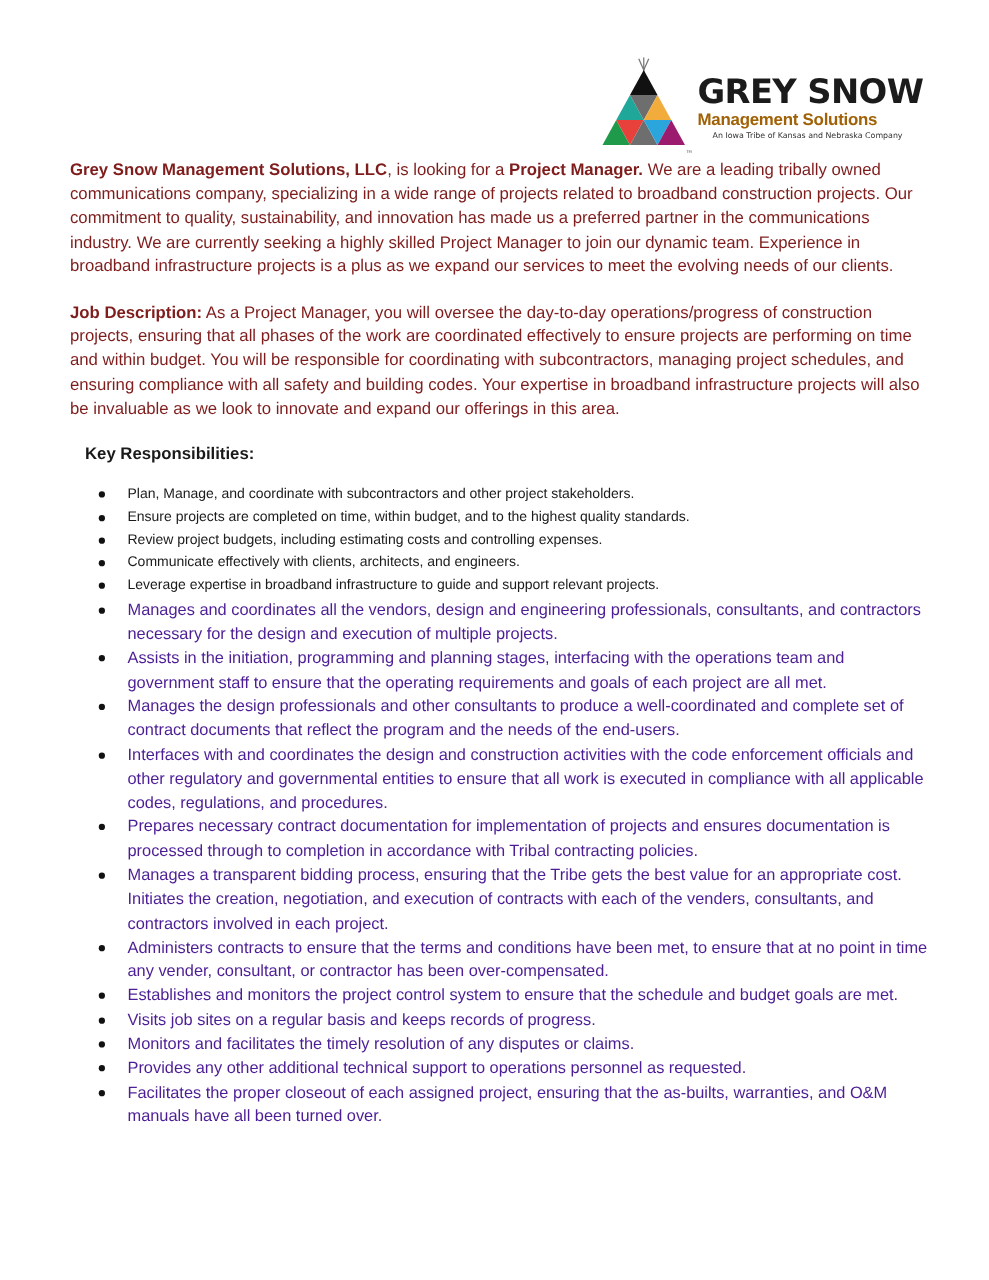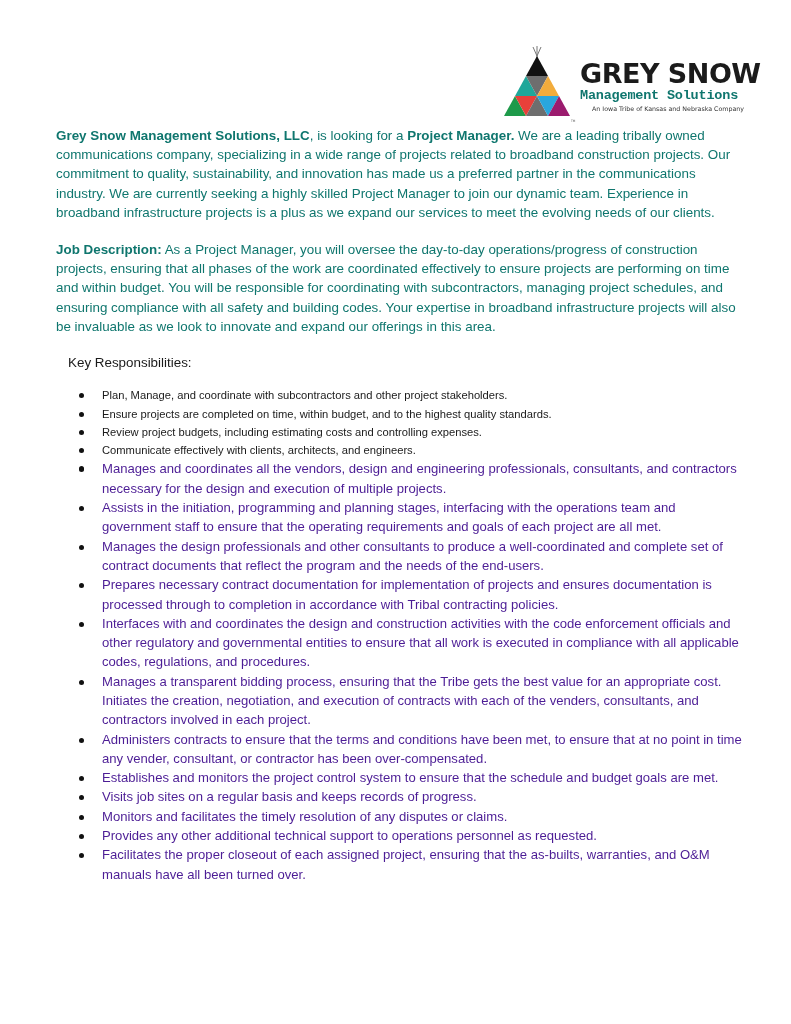--- a/index.html
+++ b/index.html
@@ -16,21 +16,21 @@
       color: #1a1a1a;
     }
     .page {
       position: absolute;
       left: 0; top: 0;
       width: 791px; height: 1024px;
     }
     
     .logo {
       position: absolute;
-      left: 496px;
+      left: 474px;
       top: 44px;
       width: 270px;
       height: 82px;
     }
     .logo svg.teepee {
       position: absolute;
       left: 0;
       top: 0;
       width: 82px;
       height: 82px;
@@ -44,25 +44,25 @@
     .logo .brand-name {
       font-family: "DejaVu Sans", sans-serif;
       font-weight: bold;
       font-size: 27px;
       letter-spacing: -0.5px;
       line-height: 28px;
       color: #1b1b1b;
       white-space: nowrap;
     }
     .logo .brand-sub {
-      font-family: Liberation Mono, monospace;
+      font-family: Liberation Sans, sans-serif;
       font-weight: bold;
       font-size: 13.5px;
       line-height: 16px;
-      color: #0f766e;
+      color: #a16207;
       white-space: nowrap;
       letter-spacing: -0.2px;
     }
     .logo .brand-tag {
       font-family: "DejaVu Sans", sans-serif;
       font-size: 6.3px;
       line-height: 9px;
       color: #333;
       white-space: nowrap;
       padding-left: 12px;
@@ -72,29 +72,29 @@
     .content {
       position: absolute;
       left: 56px;
       top: 126px;
       width: 690px;
     }
     p.para {
       margin: 0;
       font-size: 13.4px;
       line-height: 19.2px;
-      color: #0f766e;
+      color: #7f1d1d;
     }
     p.para b { font-weight: bold; }
     .gap1 { height: 18px; }
     .gap2 { height: 17px; }
     .heading {
       font-size: 13.4px;
       line-height: 19.2px;
-      font-weight: normal;
+      font-weight: bold;
       margin: 0;
       padding-left: 12px;
     }
     .gap3 { height: 14px; }
 
     ul.small-list {
       list-style: none;
       margin: 0;
       padding: 0;
     }
@@ -172,29 +172,29 @@
 
     <p class="heading">Key Responsibilities:</p>
 
     <div class="gap3"></div>
 
     <ul class="small-list">
       <li><span class="bullet"></span><span>Plan, Manage, and coordinate with subcontractors and other project stakeholders.</span></li>
       <li><span class="bullet"></span><span>Ensure projects are completed on time, within budget, and to the highest quality standards.</span></li>
       <li><span class="bullet"></span><span>Review project budgets, including estimating costs and controlling expenses.</span></li>
       <li><span class="bullet"></span><span>Communicate effectively with clients, architects, and engineers.</span></li>
-      <li><span class="bullet"></span></li>
+      <li><span class="bullet"></span><span>Leverage expertise in broadband infrastructure to guide and support relevant projects.</span></li>
     </ul>
 
     <ul class="big-list">
       <li><span class="bullet"></span><span>Manages and coordinates all the vendors, design and engineering professionals, consultants, and contractors necessary for the design and execution of multiple projects.</span></li>
       <li><span class="bullet"></span><span>Assists in the initiation, programming and planning stages, interfacing with the operations team and government staff to ensure that the operating requirements and goals of each project are all met.</span></li>
       <li><span class="bullet"></span><span>Manages the design professionals and other consultants to produce a well-coordinated and complete set of contract documents that reflect the program and the needs of the end-users.</span></li>
+      <li><span class="bullet"></span><span>Interfaces with and coordinates the design and construction activities with the code enforcement officials and other regulatory and governmental entities to ensure that all work is executed in compliance with all applicable codes, regulations, and procedures.</span></li>
       <li><span class="bullet"></span><span>Prepares necessary contract documentation for implementation of projects and ensures documentation is processed through to completion in accordance with Tribal contracting policies.</span></li>
-      <li><span class="bullet"></span><span>Interfaces with and coordinates the design and construction activities with the code enforcement officials and other regulatory and governmental entities to ensure that all work is executed in compliance with all applicable codes, regulations, and procedures.</span></li>
       <li><span class="bullet"></span><span>Manages a transparent bidding process, ensuring that the Tribe gets the best value for an appropriate cost. Initiates the creation, negotiation, and execution of contracts with each of the venders, consultants, and contractors involved in each project.</span></li>
       <li><span class="bullet"></span><span>Administers contracts to ensure that the terms and conditions have been met, to ensure that at no point in time any vender, consultant, or contractor has been over-compensated.</span></li>
       <li><span class="bullet"></span><span>Establishes and monitors the project control system to ensure that the schedule and budget goals are met.</span></li>
       <li><span class="bullet"></span><span>Visits job sites on a regular basis and keeps records of progress.</span></li>
       <li><span class="bullet"></span><span>Monitors and facilitates the timely resolution of any disputes or claims.</span></li>
       <li><span class="bullet"></span><span>Provides any other additional technical support to operations personnel as requested.</span></li>
       <li><span class="bullet"></span><span>Facilitates the proper closeout of each assigned project, ensuring that the as-builts, warranties, and O&amp;M manuals have all been turned over.</span></li>
     </ul>
 
   </div>

